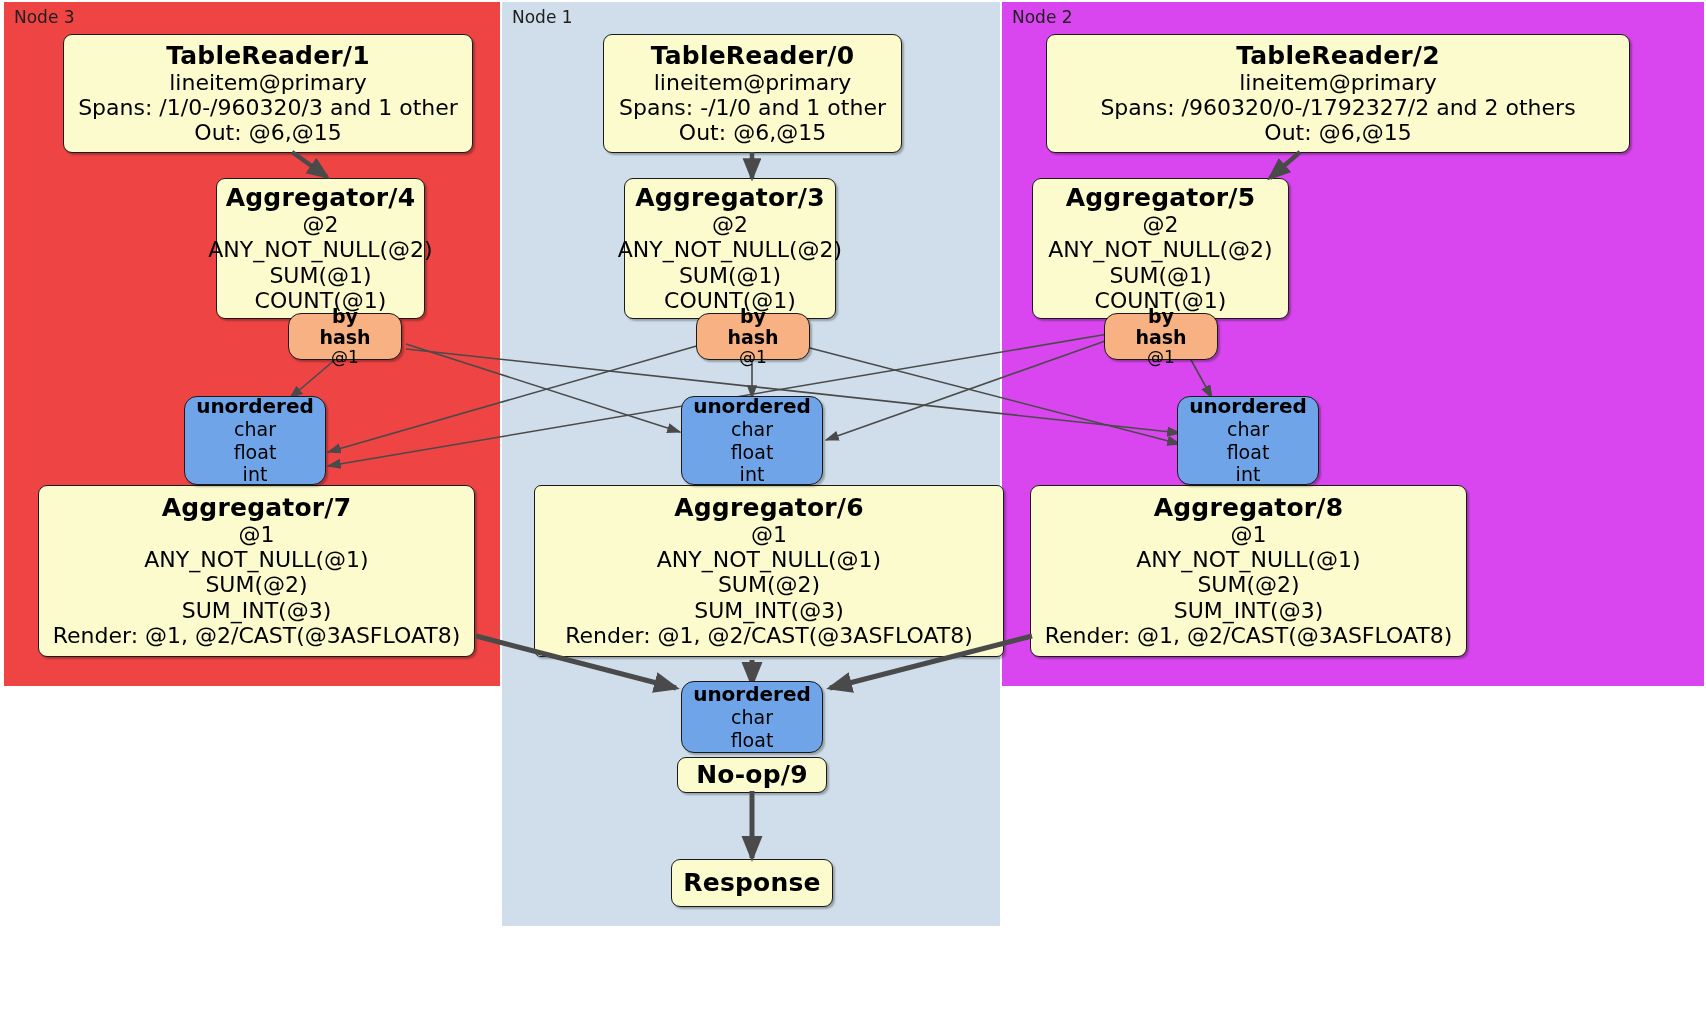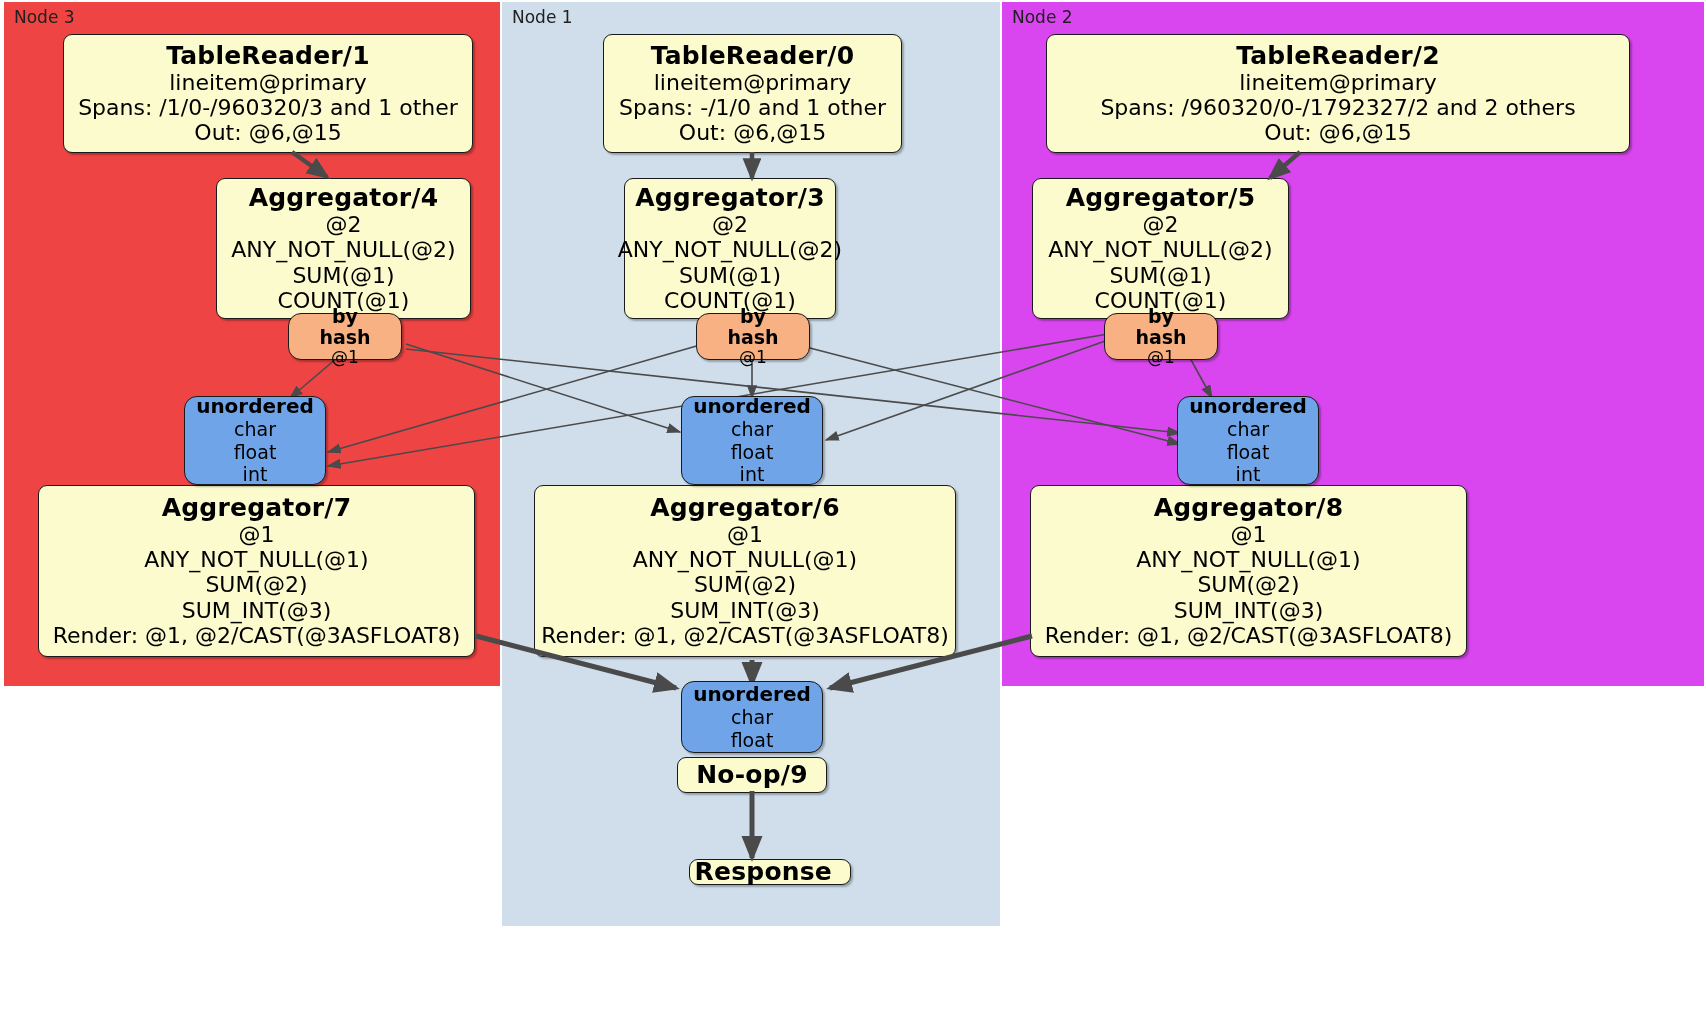--- a/index.html
+++ b/index.html
@@ -185,21 +185,21 @@
     <div class="line">Out: @6,@15</div>
   </div>
 
   <div class="box proc" style="left:1006px; top:34px; width:584px; height:119px;margin-left:40px;">
     <div class="title">TableReader/2</div>
     <div class="line">lineitem@primary</div>
     <div class="line">Spans: /960320/0-/1792327/2 and 2 others</div>
     <div class="line">Out: @6,@15</div>
   </div>
 
-  <div class="box proc" style="left:216px; top:178px; width:255px; height:141px;">
+  <div class="box proc" style="left:216px; top:178px; width:209px; height:141px;">
     <div class="title">Aggregator/4</div>
     <div class="line">@2</div>
     <div class="line">ANY_NOT_NULL(@2)</div>
     <div class="line">SUM(@1)</div>
     <div class="line">COUNT(@1)</div>
   </div>
 
   <div class="box proc" style="left:624px; top:178px; width:212px; height:141px;">
     <div class="title">Aggregator/3</div>
     <div class="line">@2</div>
@@ -254,21 +254,21 @@
 
   <div class="box proc" style="left:38px; top:485px; width:437px; height:172px;">
     <div class="title">Aggregator/7</div>
     <div class="line">@1</div>
     <div class="line">ANY_NOT_NULL(@1)</div>
     <div class="line">SUM(@2)</div>
     <div class="line">SUM_INT(@3)</div>
     <div class="line">Render: @1, @2/CAST(@3ASFLOAT8)</div>
   </div>
 
-  <div class="box proc" style="left:534px; top:485px; width:422px; height:172px;">
+  <div class="box proc" style="left:534px; top:485px; width:470px; height:172px;border-radius:7px;">
     <div class="title">Aggregator/6</div>
     <div class="line">@1</div>
     <div class="line">ANY_NOT_NULL(@1)</div>
     <div class="line">SUM(@2)</div>
     <div class="line">SUM_INT(@3)</div>
     <div class="line">Render: @1, @2/CAST(@3ASFLOAT8)</div>
   </div>
 
   <div class="box proc" style="left:1030px; top:485px; width:437px; height:172px;">
     <div class="title">Aggregator/8</div>
@@ -282,17 +282,17 @@
   <div class="box sync" style="left:681px; top:681px; width:142px; height:72px;">
     <div class="title">unordered</div>
     <div class="line">char</div>
     <div class="line">float</div>
   </div>
 
   <div class="box proc small-proc" style="left:677px; top:757px; width:150px; height:36px;">
     <div class="title">No-op/9</div>
   </div>
 
-  <div class="box proc small-proc" style="left:689px; top:859px; width:162px; height:26px;align-items:flex-end;">
+  <div class="box proc small-proc" style="left:671px; top:859px; width:162px; height:48px;">
     <div class="title">Response</div>
   </div>
 
 </div>
 
 </body></html>

